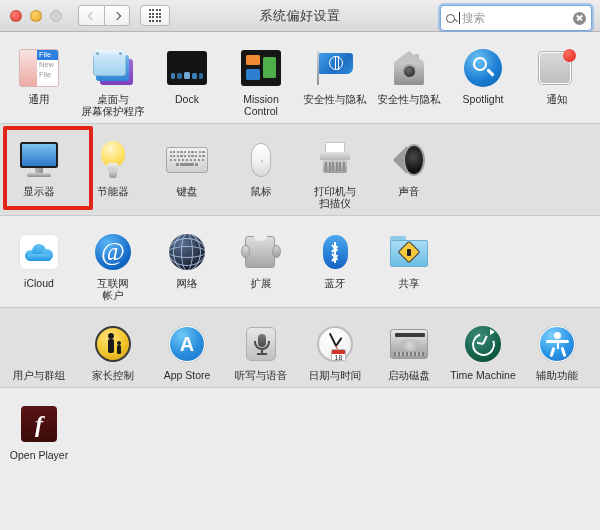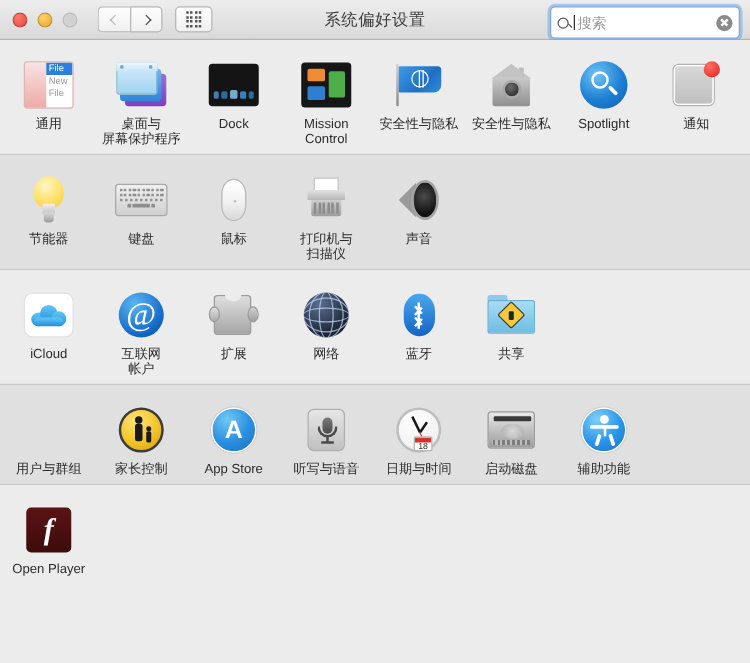--- a/index.html
+++ b/index.html
@@ -610,20 +610,32 @@
             <span class="sq"></span>
             <span class="dot"></span>
           </div>
       </div>
       <div class="lbl">通知</div>
     </div>
   </div>
 
   <div class="row alt">
 
+    <div class="cell highlight">
+      <div class="iconbox">
+        <div class="ic ic-disp">
+          <span class="scr">
+              <i></i>
+            </span>
+            <span class="neck"></span>
+            <span class="base"></span>
+        </div>
+      </div>
+      <div class="lbl">显示器</div>
+    </div>
 
     <div class="cell">
       <div class="iconbox">
         <div class="ic ic-bulb">
             <span class="glass"></span>
             <span class="neck"></span>
             <span class="base"></span>
           </div>
       </div>
       <div class="lbl">节能器</div>
@@ -734,40 +746,40 @@
     <div class="cell">
       <div class="iconbox">
         <div class="ic ic-at">@</div>
       </div>
       <div class="lbl">互联网
 帐户</div>
     </div>
 
     <div class="cell">
       <div class="iconbox">
-        <div class="ic ic-ext">
-          <span class="base"></span>
-            <span class="knl"></span>
-            <span class="knr"></span>
-            <span class="notch"></span>
-        </div>
-      </div>
-      <div class="lbl">扩展</div>
-    </div>
-
-    <div class="cell">
-      <div class="iconbox">
         <div class="ic ic-net">
             <i class="m1"></i>
             <i class="m2"></i>
             <i class="p1"></i>
             <i class="p2"></i>
           </div>
       </div>
       <div class="lbl">网络</div>
+    </div>
+
+    <div class="cell">
+      <div class="iconbox">
+        <div class="ic ic-ext">
+          <span class="base"></span>
+            <span class="knl"></span>
+            <span class="knr"></span>
+            <span class="notch"></span>
+        </div>
+      </div>
+      <div class="lbl">扩展</div>
     </div>
 
     <div class="cell">
       <div class="iconbox">
         <div class="ic ic-bt">
           <span class="btglyph">
               <i class="v"></i>
               <i class="a"></i>
               <i class="b"></i>
               <i class="c"></i>
@@ -852,20 +864,31 @@
       <div class="iconbox">
         <div class="ic ic-hd">
             <span class="plate"></span>
             <span class="disc"></span>
             <span class="bot"></span>
           </div>
       </div>
       <div class="lbl">启动磁盘</div>
     </div>
 
+    <div class="cell">
+      <div class="iconbox">
+        <div class="ic ic-tm">
+          <span class="ring"></span>
+            <span class="h1"></span>
+            <span class="h2"></span>
+            <span class="arrow"></span>
+        </div>
+      </div>
+      <div class="lbl en">Time Machine</div>
+    </div>
 
     <div class="cell">
       <div class="iconbox">
         <div class="ic ic-acc">
           <span class="hd"></span>
             <span class="bdy"></span>
             <span class="tr"></span>
           <span class="lg1"></span>
             <span class="lg2"></span>
         </div>

